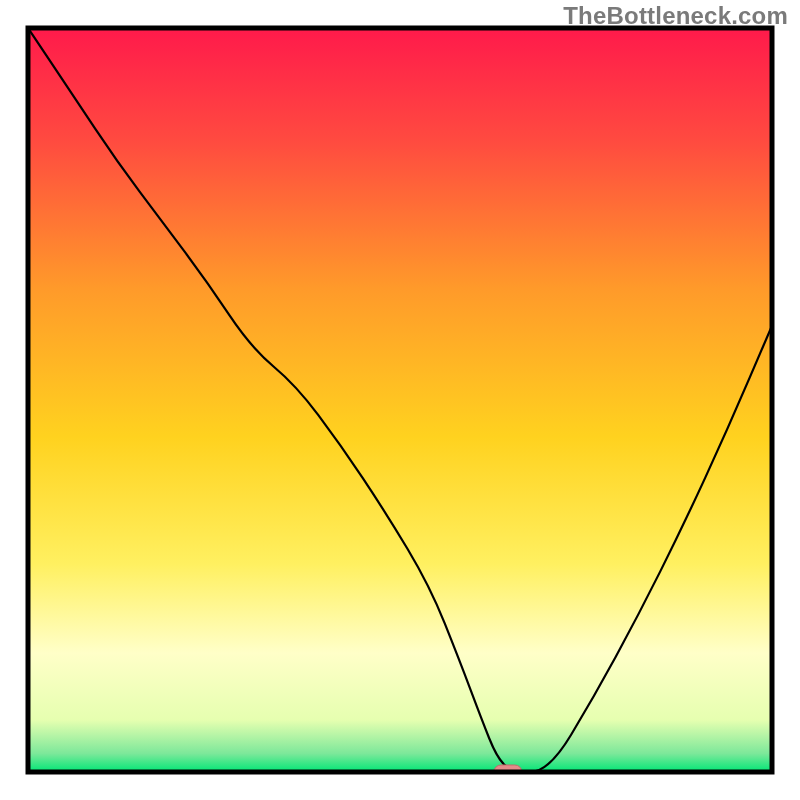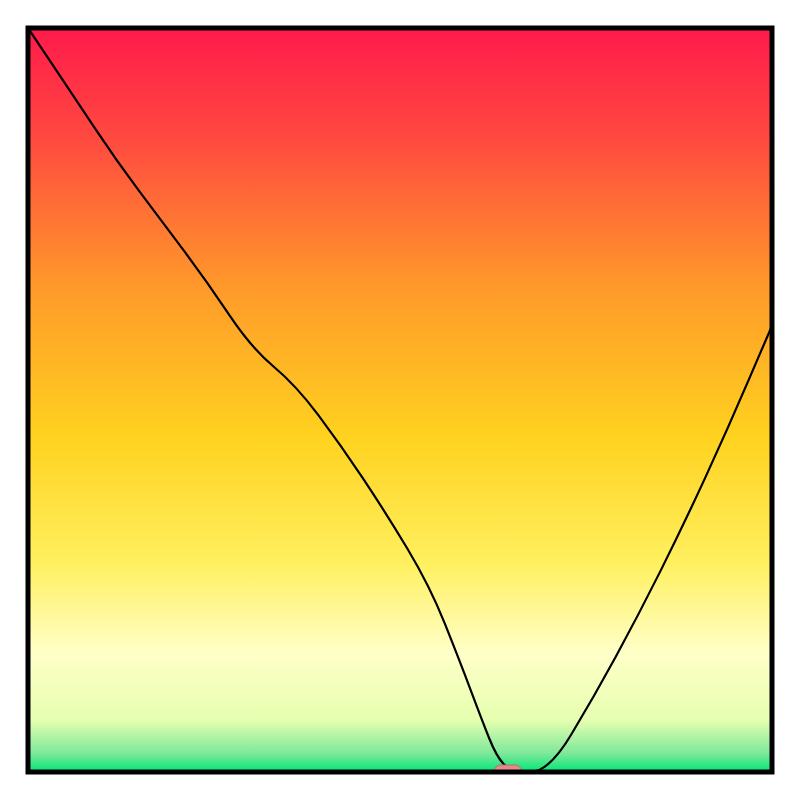--- a/index.html
+++ b/index.html
@@ -29,20 +29,21 @@
   svg.plot {
     position: absolute;
     left: 0;
     top: 0;
   }
 </style>
 </head>
 <body>
 
 <div class="chart-container">
+  <div class="watermark">TheBottleneck.com</div>
   <svg class="plot" width="800" height="800" viewBox="0 0 800 800">
     <defs>
       <linearGradient id="bg-grad" x1="0" y1="0" x2="0" y2="1">
           <stop offset="0%" stop-color="#ff1a4b"></stop>
           <stop offset="15%" stop-color="#ff4a40"></stop>
           <stop offset="35%" stop-color="#ff9a2a"></stop>
           <stop offset="55.00000000000001%" stop-color="#ffd21f"></stop>
           <stop offset="72%" stop-color="#fff060"></stop>
           <stop offset="84%" stop-color="#ffffc8"></stop>
           <stop offset="93%" stop-color="#e6ffb0"></stop>

